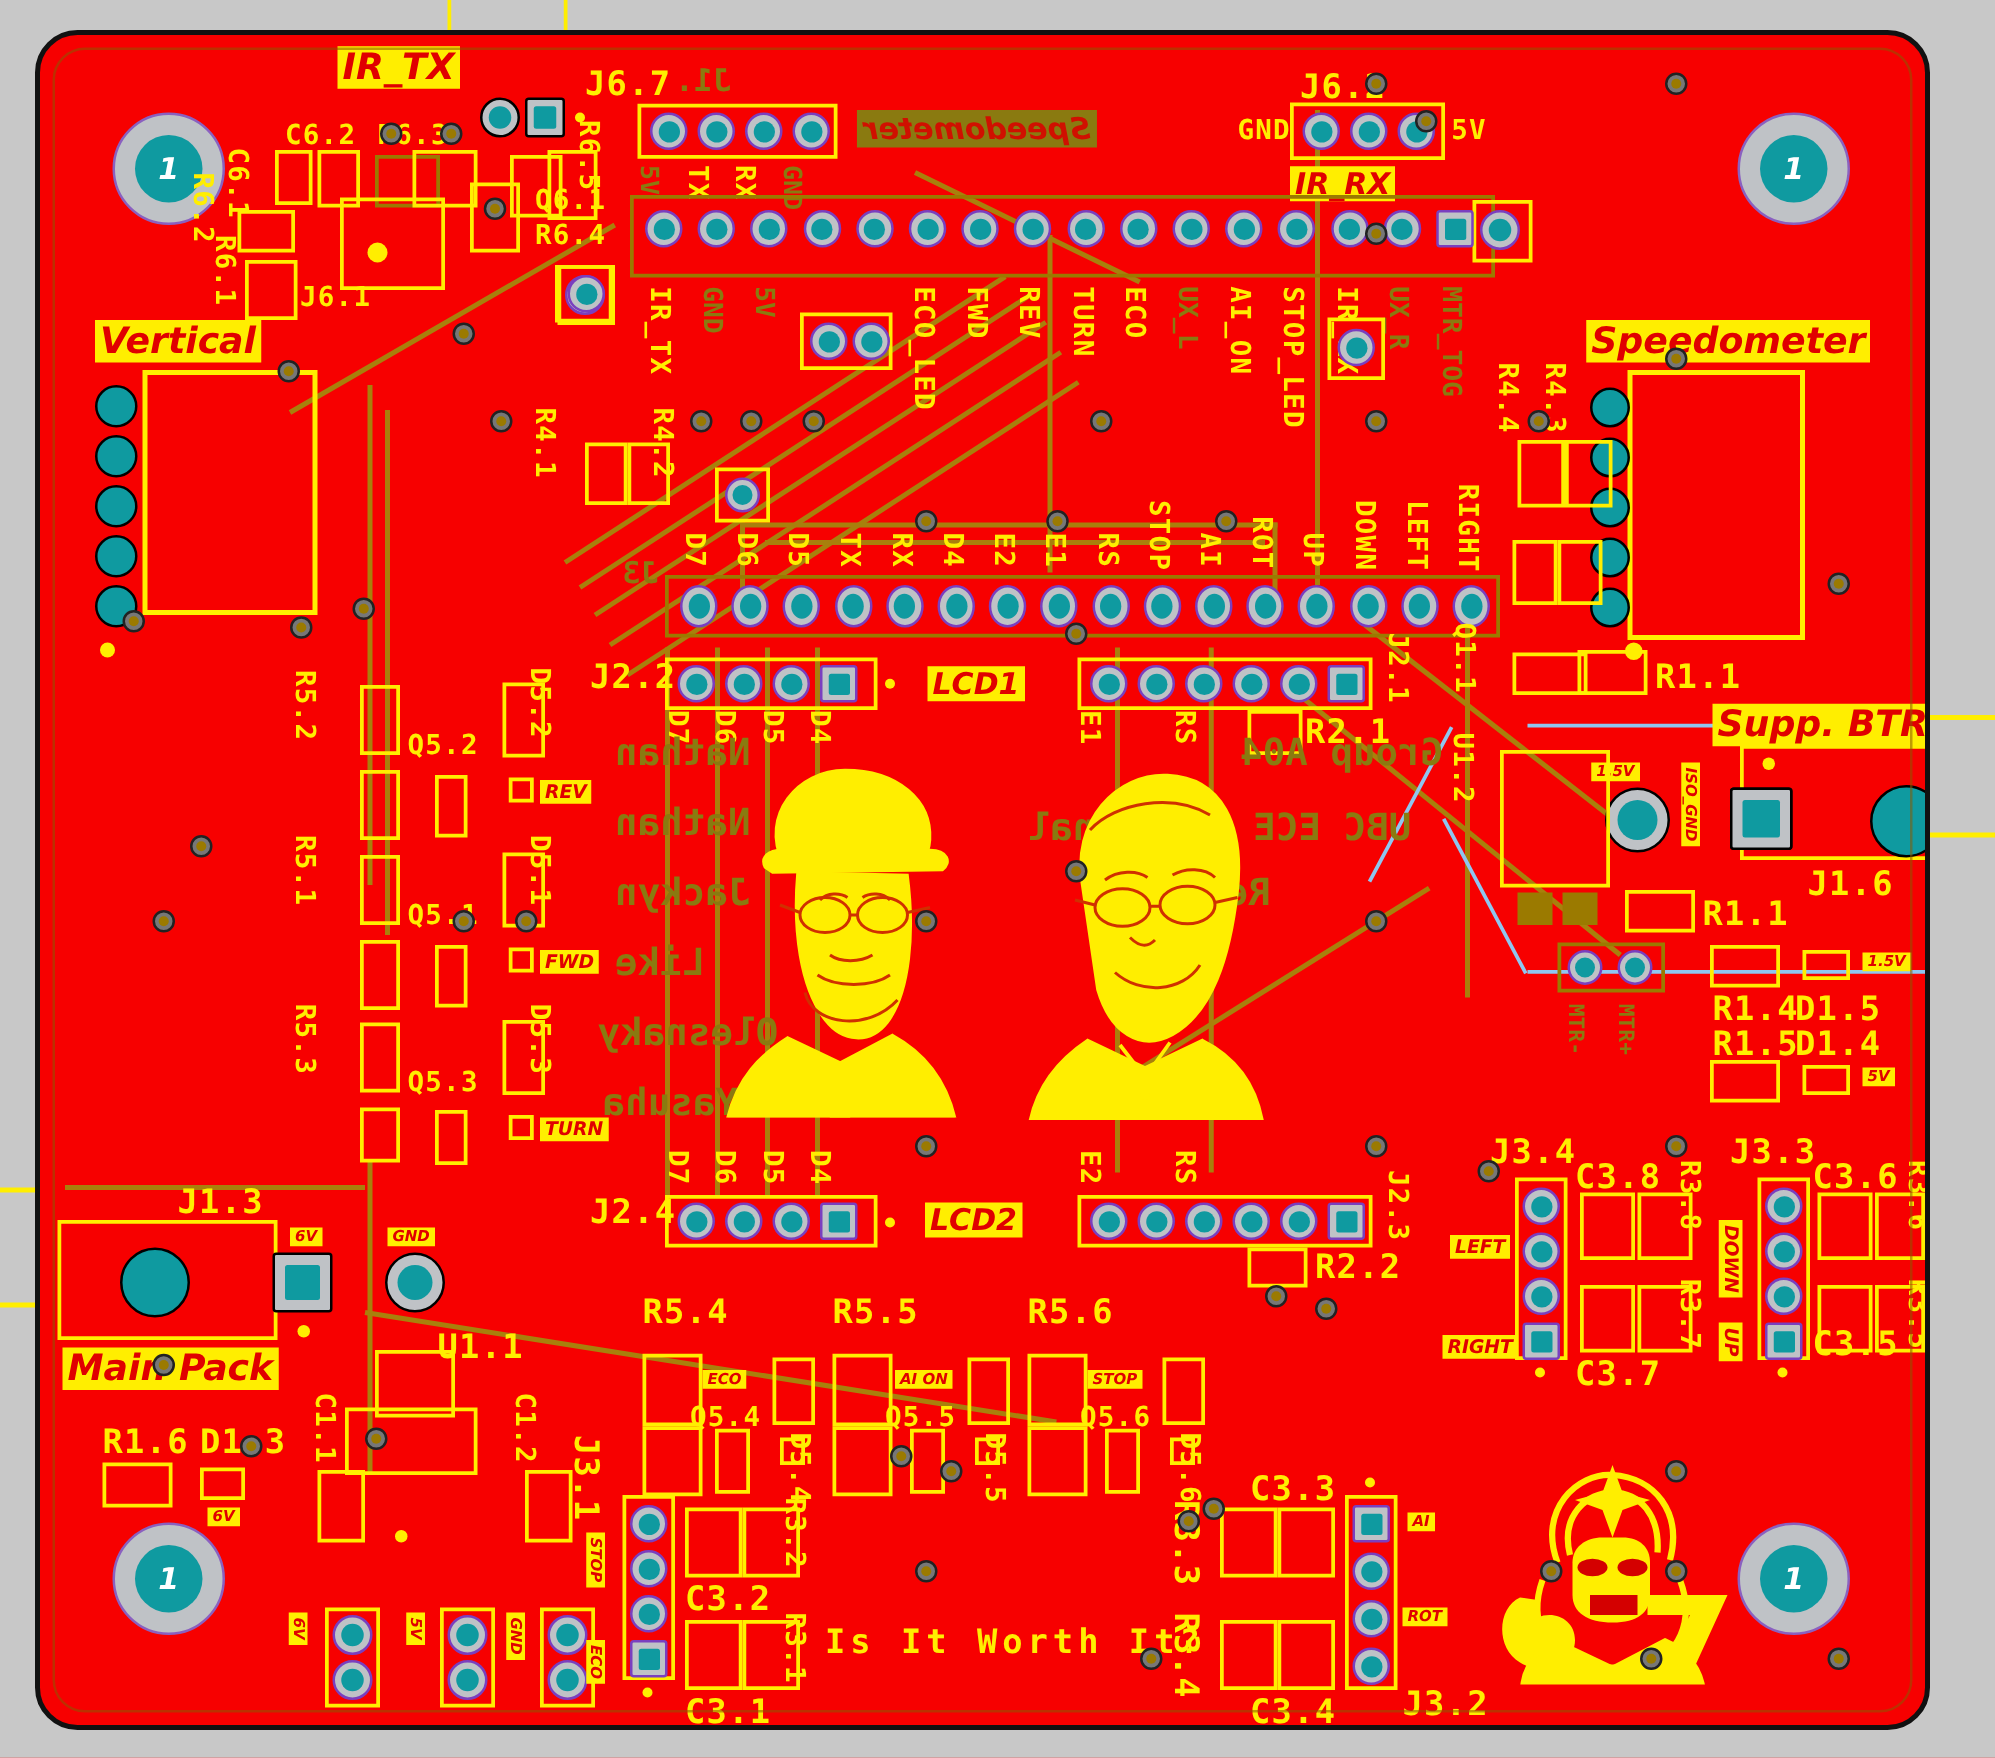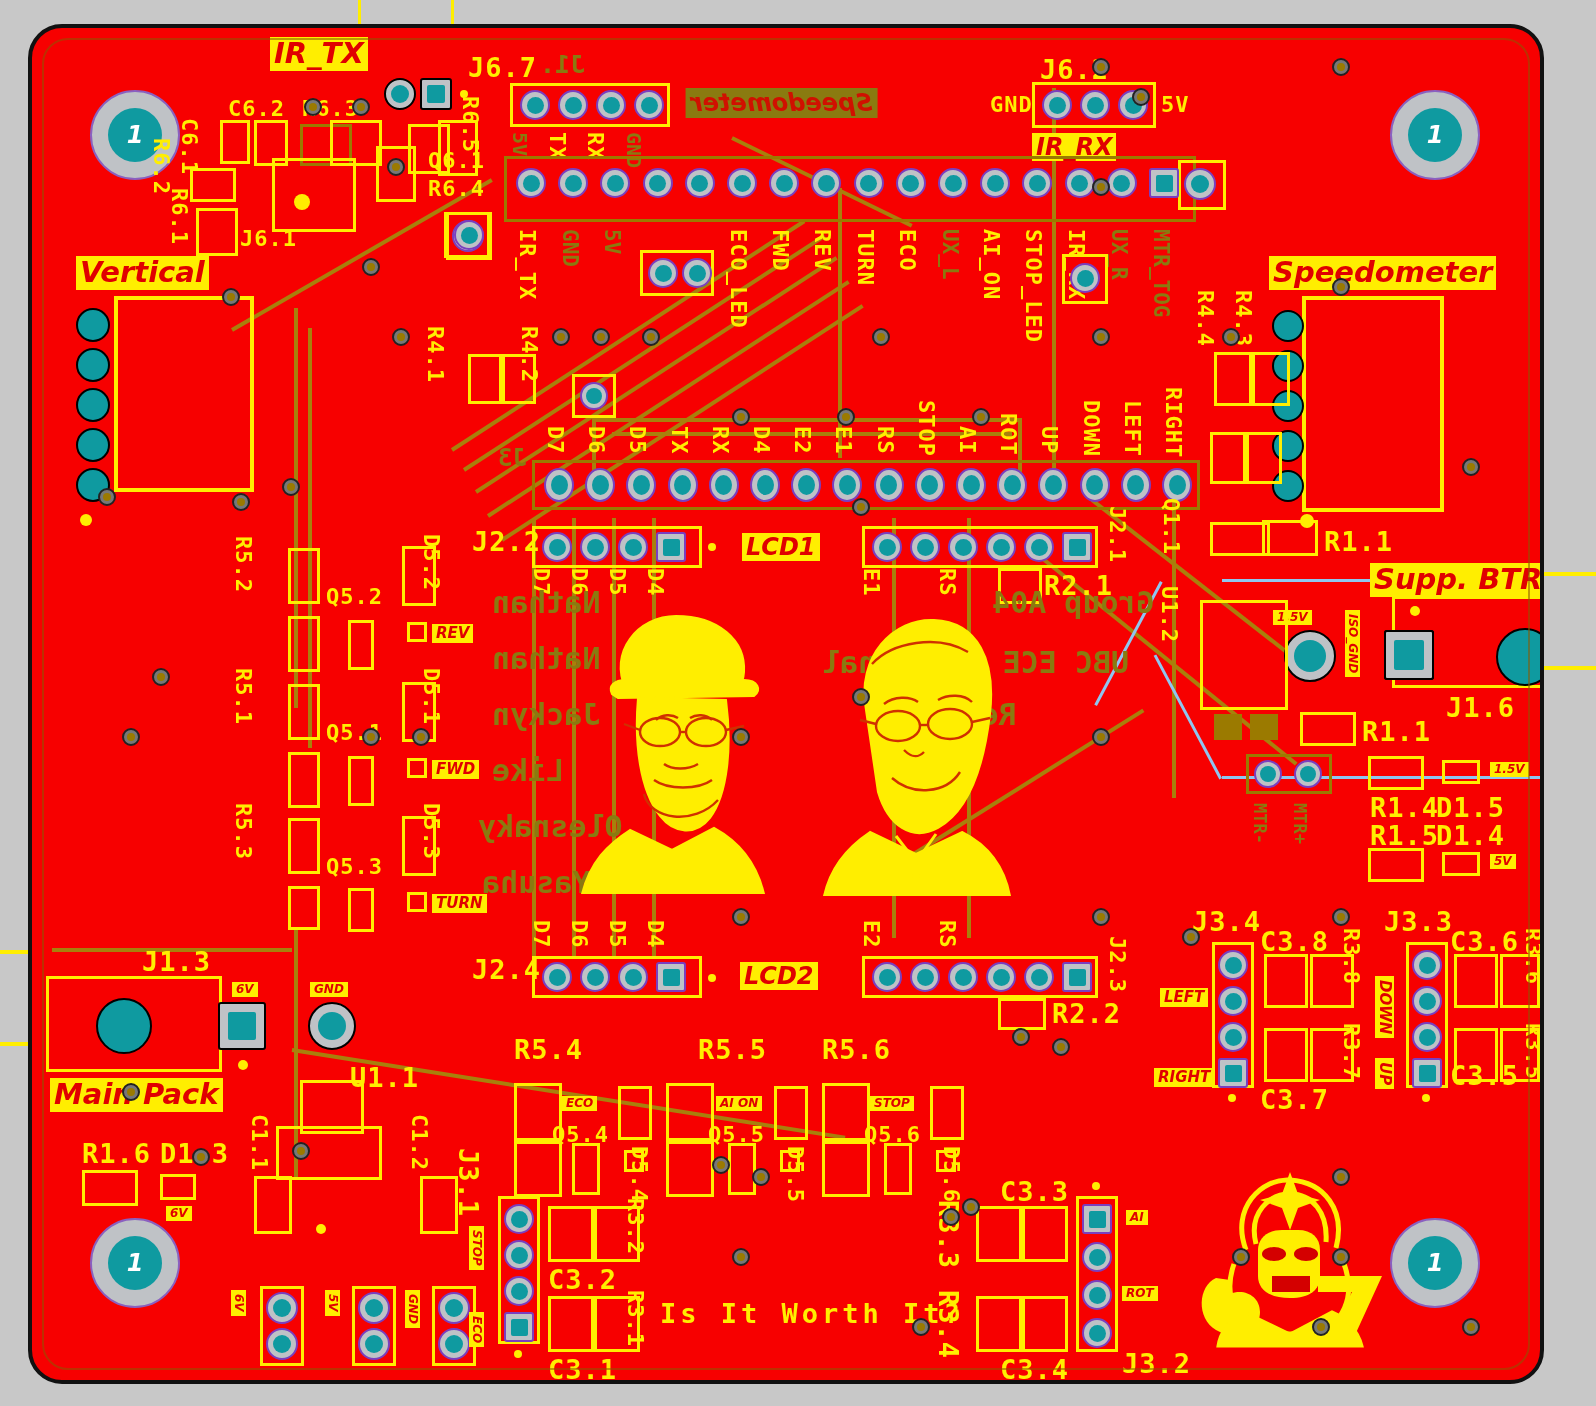--- a/index.html
+++ b/index.html
@@ -738,21 +738,21 @@
     <div class="lbl lg" style="left:482px;top:1008px;">R5.4</div>
     <div class="silk" style="left:482px;top:1055px;width:48px;height:58px;"></div>
     <div class="silk" style="left:482px;top:1113px;width:48px;height:56px;"></div>
     <div class="nl tiny" style="left:530px;top:1068px;">ECO</div>
     <div class="lbl md" style="left:520px;top:1096px;">Q5.4</div>
     <div class="silk" style="left:540px;top:1115px;width:28px;height:52px;"></div>
     <div class="silk" style="left:586px;top:1058px;width:34px;height:54px;"></div>
     <div class="silk" style="left:592px;top:1122px;width:20px;height:22px;"></div>
     <div class="lbl md rot" style="left:618px;top:1118px;transform:rotate(90deg);">D5.4</div>
 
-    <div class="lbl lg" style="left:634px;top:1008px;margin-left:32px;">R5.5</div>
+    <div class="lbl lg" style="left:634px;top:1008px;">R5.5</div>
     <div class="silk" style="left:634px;top:1055px;width:48px;height:58px;"></div>
     <div class="silk" style="left:634px;top:1113px;width:48px;height:56px;"></div>
     <div class="nl tiny" style="left:684px;top:1068px;">AI ON</div>
     <div class="lbl md" style="left:676px;top:1096px;">Q5.5</div>
     <div class="silk" style="left:696px;top:1115px;width:28px;height:52px;"></div>
     <div class="silk" style="left:742px;top:1058px;width:34px;height:54px;"></div>
     <div class="silk" style="left:748px;top:1122px;width:20px;height:22px;"></div>
     <div class="lbl md rot" style="left:774px;top:1118px;transform:rotate(90deg);">D5.5</div>
 
     <div class="lbl lg" style="left:790px;top:1008px;">R5.6</div>

